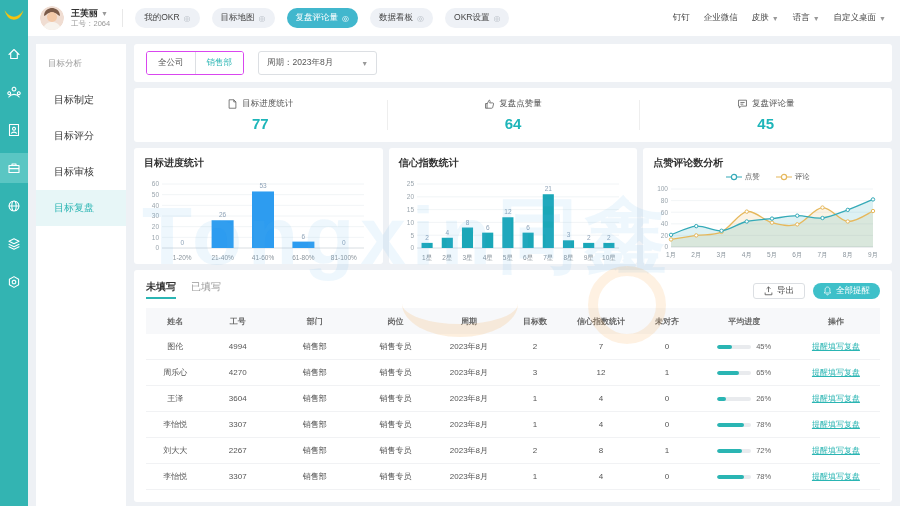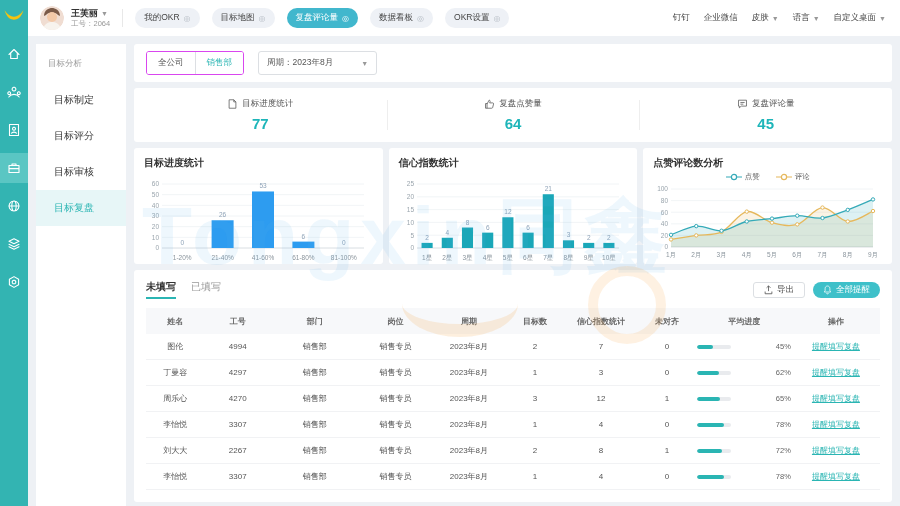--- a/index.html
+++ b/index.html
@@ -45,30 +45,30 @@
   .stat + .stat::before{content:"";position:absolute;left:0;top:12px;bottom:12px;width:1px;background:#eee}
   .stat-label{font-size:8.5px;color:#555;display:flex;align-items:center;gap:4px}
   .stat-value{font-size:15px;color:#1db5b9;font-weight:bold}
   .charts-row{display:flex;gap:6px;margin-bottom:6px}
   .chart-card{flex:1;height:116px;padding:8px 8px 2px;box-sizing:border-box;overflow:hidden}
   .chart-title{font-size:10px;font-weight:bold;color:#333;margin:0 0 1px 2px}
   .legend{display:flex;justify-content:center;gap:16px;font-size:7.5px;color:#666;height:11px;align-items:flex-end}
   .legend-item{display:flex;align-items:center;gap:3px;cursor:pointer}
   
   .table-card{padding:10px 12px 0;box-sizing:border-box;min-height:232px}
-  .table-head{display:flex;align-items:center;margin-bottom:9px}
+  .table-head{display:flex;align-items:flex-end;margin-bottom:9px}
   .tab{font-size:10px;color:#999;margin-right:15px;cursor:pointer;padding-bottom:3px;border-bottom:2px solid transparent}
   .tab.active{color:#333;font-weight:bold;border-bottom-color:#2ab5b3}
   .btn{display:flex;align-items:center;gap:4px;font-size:8.5px;height:16px;padding:0 10px;border-radius:3px;cursor:pointer;box-sizing:border-box}
   .btn-export{margin-left:auto;border:1px solid #dcdfe3;background:#fff;color:#444}
   .btn-remind{background:#3ec0c9;color:#fff;margin-left:8px;border-radius:12px}
   table{width:100%;border-collapse:collapse;table-layout:fixed}
   th{background:#f7f8fa;font-size:8px;color:#666;font-weight:bold;height:24px;text-align:center}
   td{font-size:8px;color:#555;height:23px;text-align:center;border-bottom:1px solid #f1f2f4;overflow:hidden;white-space:nowrap}
-  .progress-wrap{display:flex;align-items:center;justify-content:space-between;gap:5px}
+  .progress-wrap{display:flex;align-items:center;justify-content:center;gap:5px}
   .progress-track{width:34px;height:4px;background:#e9ebee;border-radius:2px;overflow:hidden}
   .progress-fill{height:4px;background:#2ab5b3;border-radius:2px}
   .progress-label{font-size:7.5px;color:#666}
   .action-link{color:#2ab5b3;text-decoration:underline;cursor:pointer}
   
   .watermark{position:absolute;left:142px;top:182px;font-size:82px;font-weight:bold;letter-spacing:6px;
              color:rgba(88,172,234,0.10);z-index:3;pointer-events:none;white-space:nowrap}
   .wm-ring{position:absolute;left:588px;top:266px;width:58px;height:58px;border:10px solid rgba(246,166,73,0.16);border-radius:50%;z-index:3;pointer-events:none}
   .wm-smile{position:absolute;left:402px;top:270px;width:116px;height:54px;border-bottom:13px solid rgba(246,166,73,0.18);border-radius:50%;z-index:3;pointer-events:none}
 </style>
@@ -436,53 +436,53 @@
               <div class="progress-wrap">
                 <div class="progress-track">
                   <div class="progress-fill" style="width: 45%;"></div>
                 </div>
                 <span class="progress-label">45%</span>
               </div>
             </td>
             <td><span class="action-link">提醒填写复盘</span></td>
           </tr>
           <tr>
-            <td>丁曼容</td>
-            <td>4297</td>
-            <td>销售部</td>
-            <td>销售专员</td>
-            <td>2023年8月</td>
-            <td>1</td>
-            <td>3</td>
-            <td>0</td>
-            <td>
-              <div class="progress-wrap">
-                <div class="progress-track">
-                  <div class="progress-fill" style="width: 62%;"></div>
-                </div>
-                <span class="progress-label">62%</span>
-              </div>
-            </td>
-            <td><span class="action-link">提醒填写复盘</span></td>
-          </tr>
-          <tr>
             <td>周乐心</td>
             <td>4270</td>
             <td>销售部</td>
             <td>销售专员</td>
             <td>2023年8月</td>
             <td>3</td>
             <td>12</td>
             <td>1</td>
             <td>
               <div class="progress-wrap">
                 <div class="progress-track">
                   <div class="progress-fill" style="width: 65%;"></div>
                 </div>
                 <span class="progress-label">65%</span>
+              </div>
+            </td>
+            <td><span class="action-link">提醒填写复盘</span></td>
+          </tr>
+          <tr>
+            <td>王泽</td>
+            <td>3604</td>
+            <td>销售部</td>
+            <td>销售专员</td>
+            <td>2023年8月</td>
+            <td>1</td>
+            <td>4</td>
+            <td>0</td>
+            <td>
+              <div class="progress-wrap">
+                <div class="progress-track">
+                  <div class="progress-fill" style="width: 26%;"></div>
+                </div>
+                <span class="progress-label">26%</span>
               </div>
             </td>
             <td><span class="action-link">提醒填写复盘</span></td>
           </tr>
           <tr>
             <td>李怡悦</td>
             <td>3307</td>
             <td>销售部</td>
             <td>销售专员</td>
             <td>2023年8月</td>

